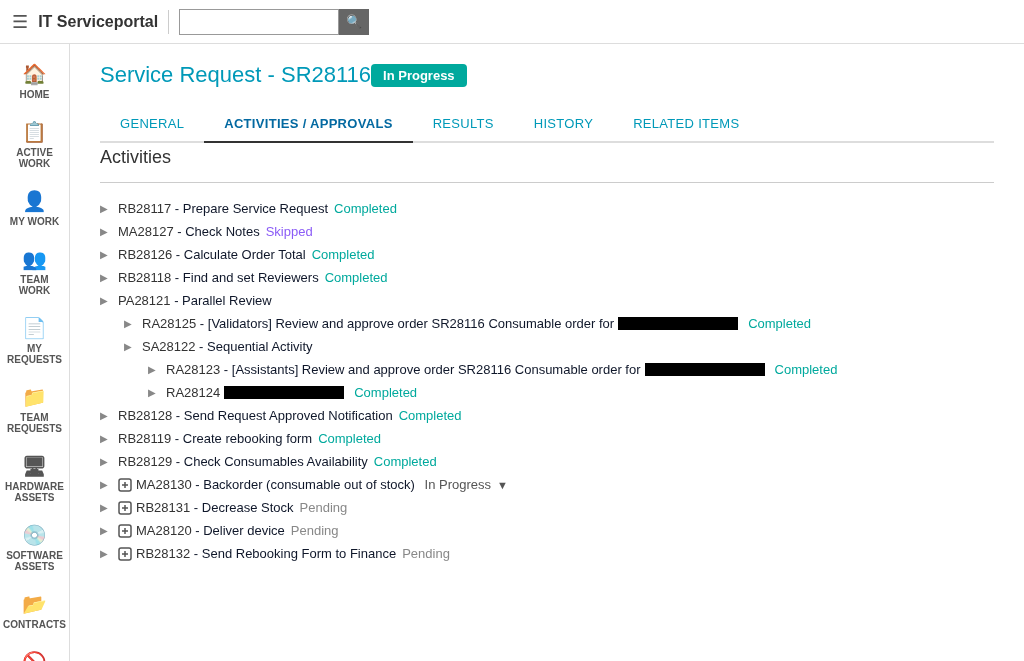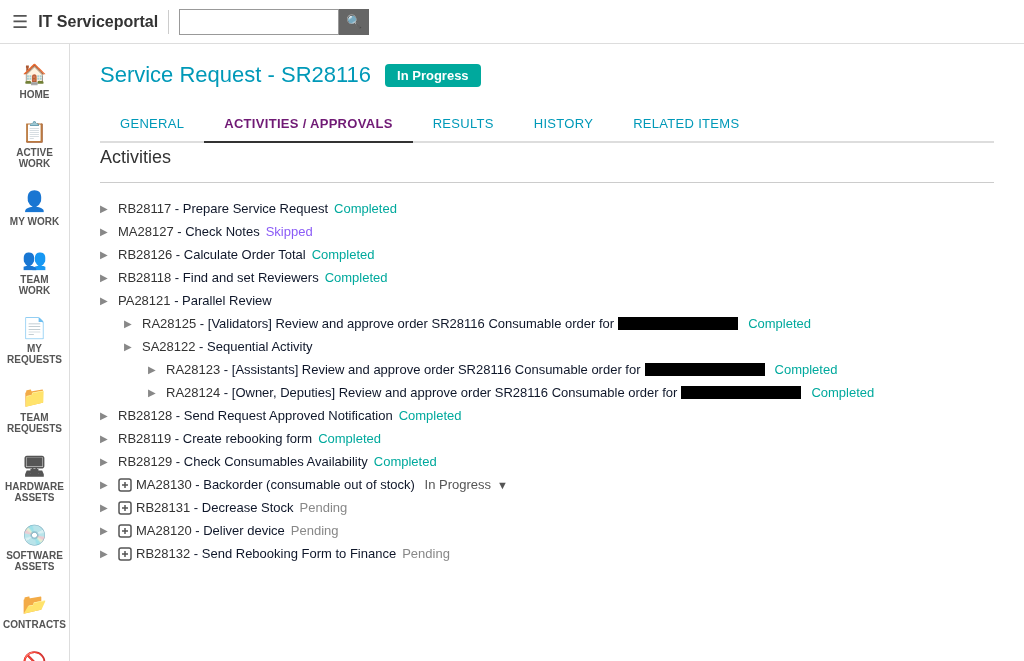--- a/index.html
+++ b/index.html
@@ -99,21 +99,20 @@
       padding: 0;
     }
 
     
     .page-header {
       padding: 18px 30px 0 30px;
     }
     .page-title-row {
       display: flex;
       align-items: center;
-      gap: 14px;
       margin-bottom: 18px;
     }
     .page-title {
       font-size: 22px;
       color: #0099b8;
       font-weight: normal;
     }
     .status-badge {
       background: #00a99d;
       color: #fff;
@@ -135,21 +134,21 @@
       font-size: 13px;
       color: #0099b8;
       border-bottom: 2px solid transparent;
       margin-bottom: -2px;
       text-transform: uppercase;
       font-weight: normal;
       letter-spacing: 0.3px;
       text-align: center;
     }
     .tab.active {
-      color: #701a75;
+      color: #0369a1;
       font-weight: bold;
       border-bottom: 2px solid #333;
     }
 
     
     .activities-section {
       padding: 4px 30px;
     }
     .activities-title {
       font-size: 18px;
@@ -346,21 +345,20 @@
         <span class="expand-arrow">▶</span>
         <span class="activity-id">RA28123</span>
         <span class="activity-name">&nbsp;- [Assistants] Review and approve order SR28116 Consumable order for</span>
         <span class="redacted"></span>
         <span class="status-completed">Completed</span>
       </div>
 
       <div class="activity-row indent-2">
         <span class="expand-arrow">▶</span>
         <span class="activity-id">RA28124</span>
-        <span class="activity-name">&nbsp;- [Owner, Deputies] Review and approve order SR28116 Consumable order for</span>
         <span class="redacted"></span>
         <span class="status-completed">Completed</span>
       </div>
 
       <div class="activity-row">
         <span class="expand-arrow">▶</span>
         <span class="activity-id">RB28128</span>
         <span class="activity-name">&nbsp;- Send Request Approved Notification</span>
         <span class="status-completed">Completed</span>
       </div>

